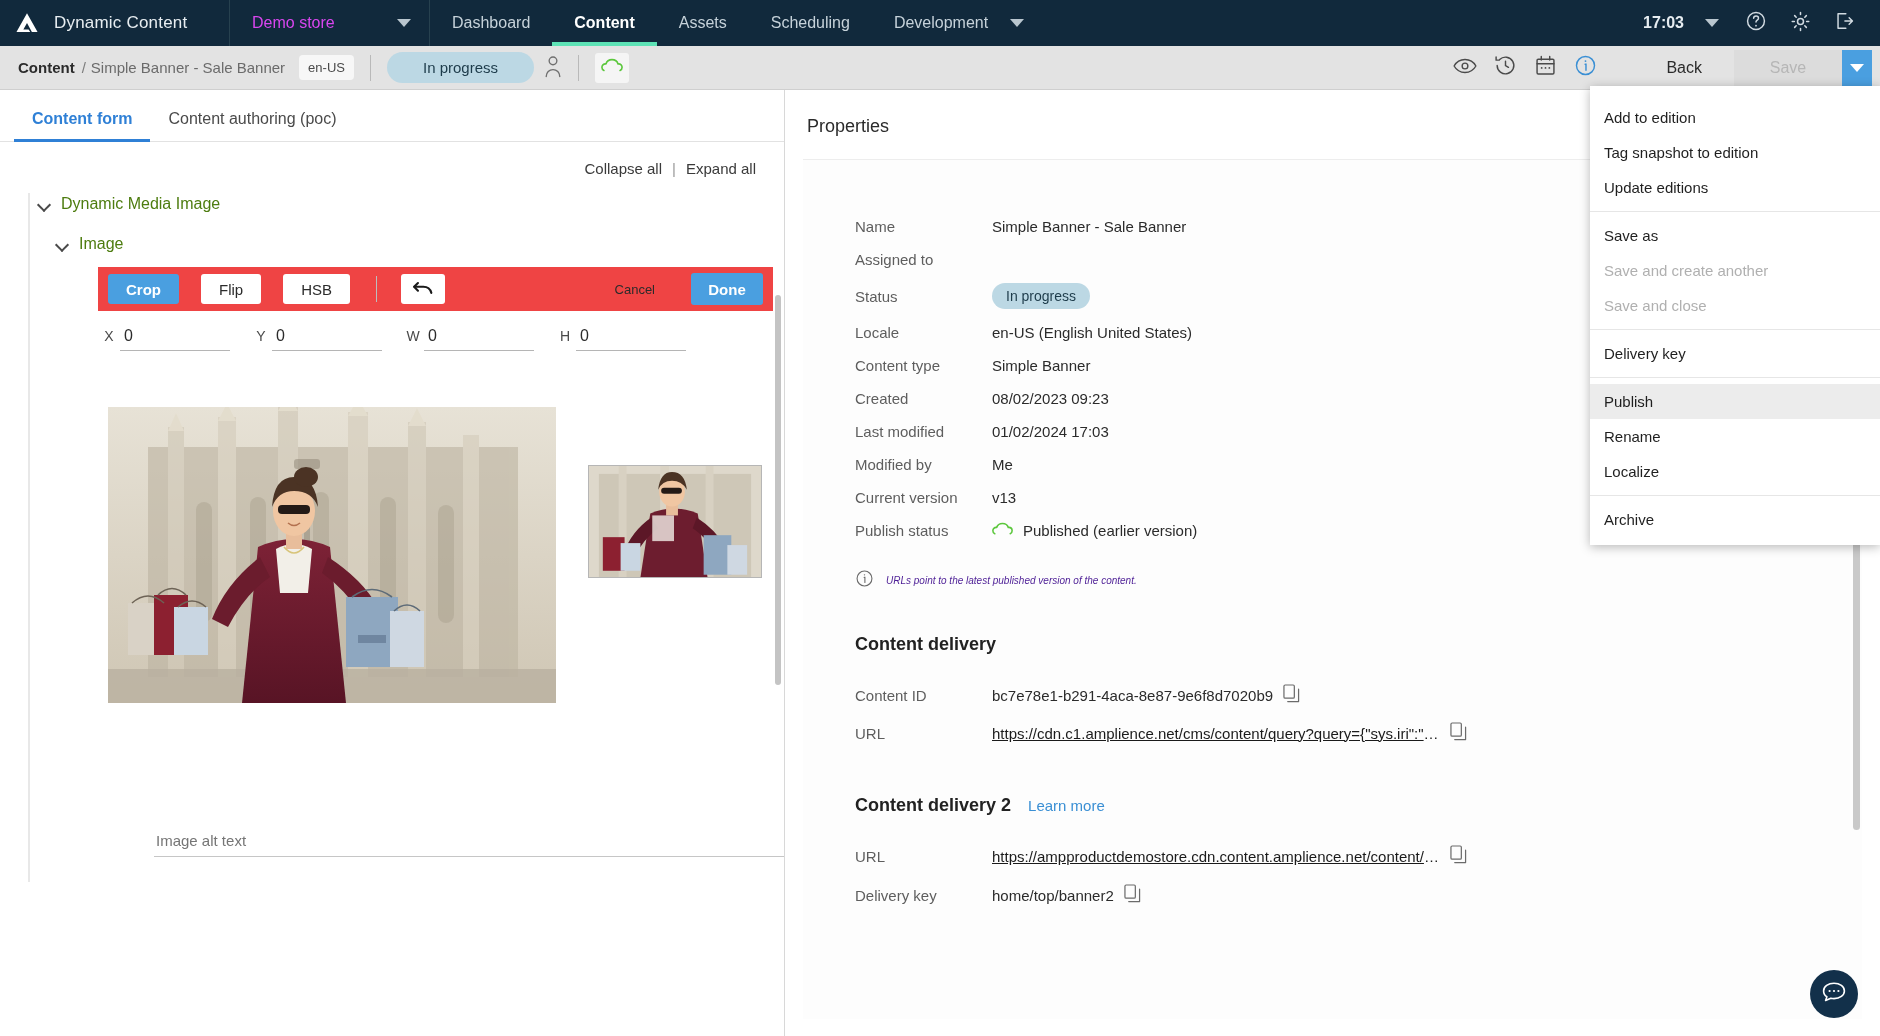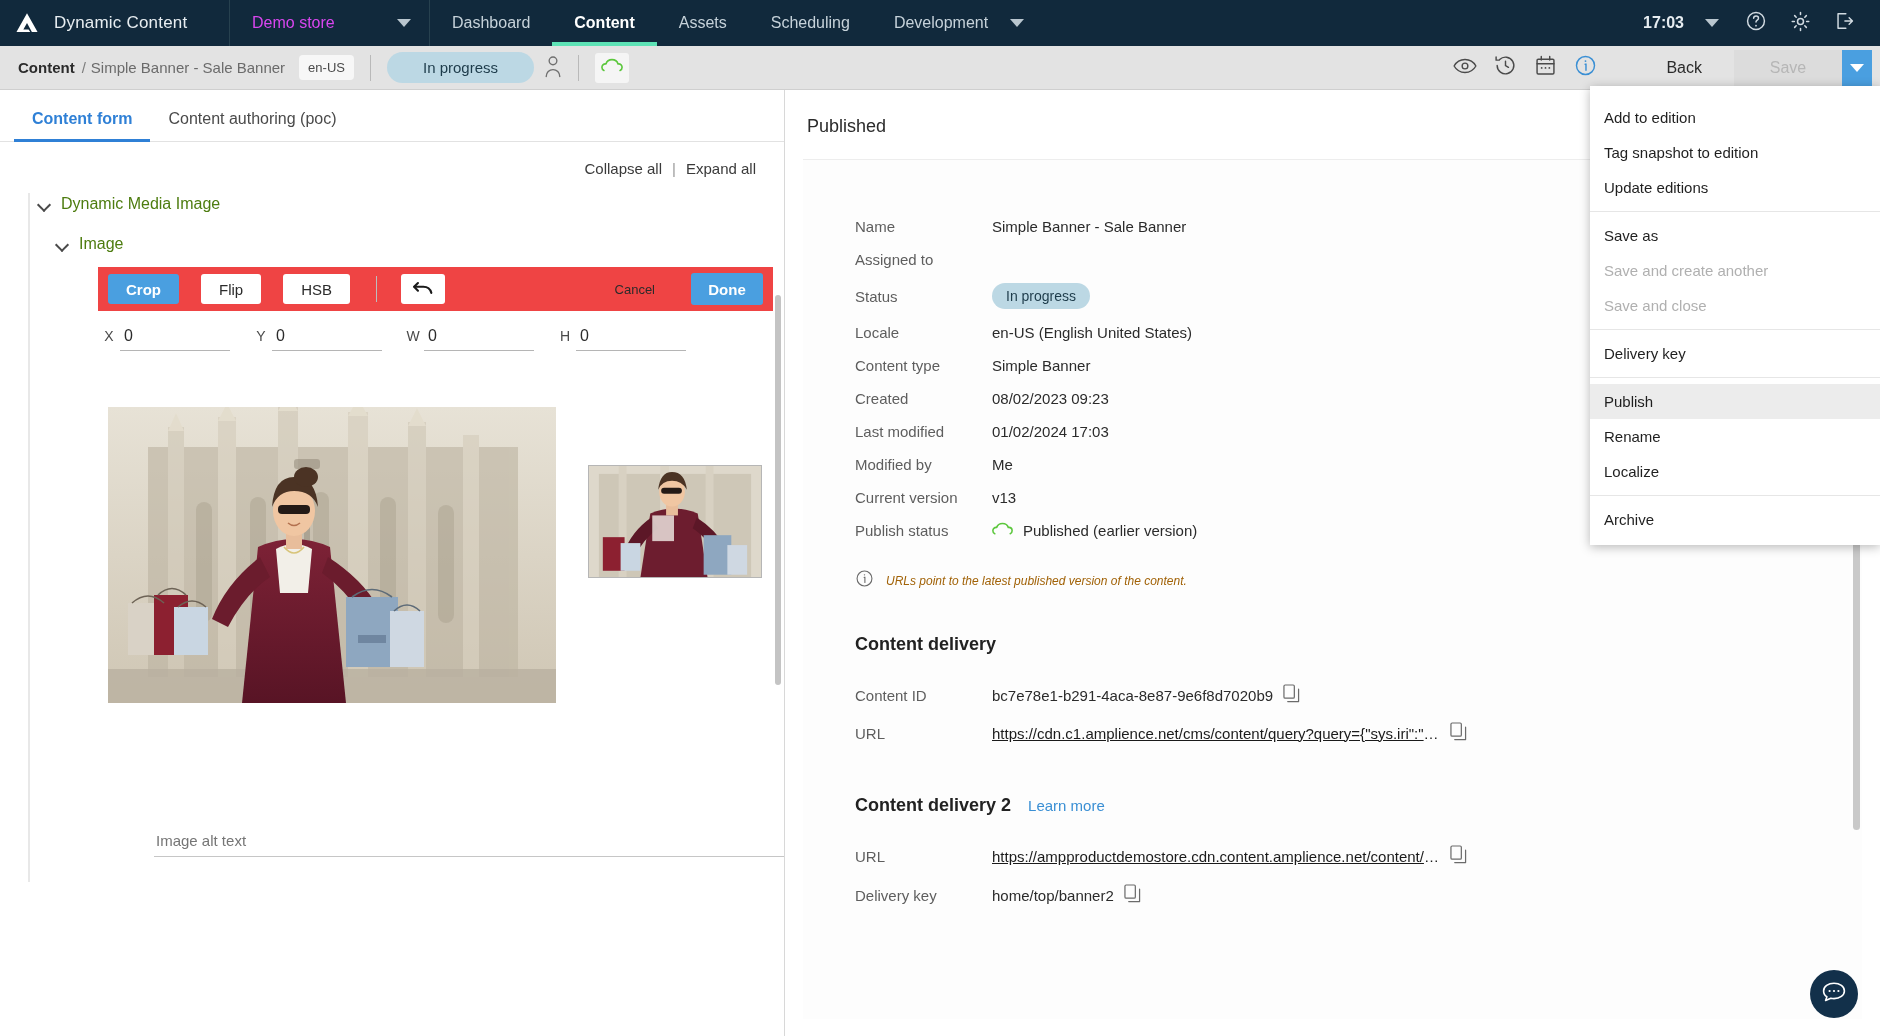--- a/index.html
+++ b/index.html
@@ -207,21 +207,21 @@
   }
   .prop-rows { padding: 50px 0 0 52px; }
   .prow { display: flex; align-items: center; min-height: 33px; }
   .plabel { width: 137px; font-size: 15px; color: #5e5e5e; flex: none; }
   .pvalue { font-size: 15px; color: #2b2b2b; display: flex; align-items: center; gap: 10px; }
   .pvalue .chip {
     background: #bcd8e4; color: #1d3b4a; border-radius: 14px;
     font-size: 14px; padding: 5px 14px;
   }
   .note-row { display: flex; align-items: center; gap: 12px; padding: 22px 0 0 0; }
-  .note-text { font-size: 12px; color: #a16207; font-style: italic; }
+  .note-text { font-size: 10px; color: #4c1d95; font-style: italic; }
   .sec-h { font-size: 18px; font-weight: bold; color: #222; padding: 42px 0 0 0; }
   .sec-h .learn { font-size: 15px; font-weight: normal; color: #3a8fd4;
                   margin-left: 12px; text-decoration: none; cursor: pointer; }
   .link {
     color: #1b1b1b; text-decoration: underline; font-size: 15px;
     max-width: 448px; overflow: hidden; white-space: nowrap; text-overflow: ellipsis;
     display: inline-block; vertical-align: middle; cursor: pointer;
   }
   .copy-ico { cursor: pointer; flex: none; }
   .right-scroll {
@@ -585,21 +585,21 @@
           <div class="alt-wrap">
             <input class="alt-input" placeholder="Image alt text" style="">
             <div class="alt-count">0 / 150</div>
           </div>
         </div>
       </div>
       <div class="left-scroll"></div>
     </div>
 
     <div class="right-pane">
-      <div class="props-title">Published</div>
+      <div class="props-title">Properties</div>
 
       <div class="props-card">
         <div class="prop-rows">
 
           <div class="prow">
             <span class="plabel">Name</span>
             <span class="pvalue">Simple Banner - Sale Banner</span>
           </div>
 
           <div class="prow">

